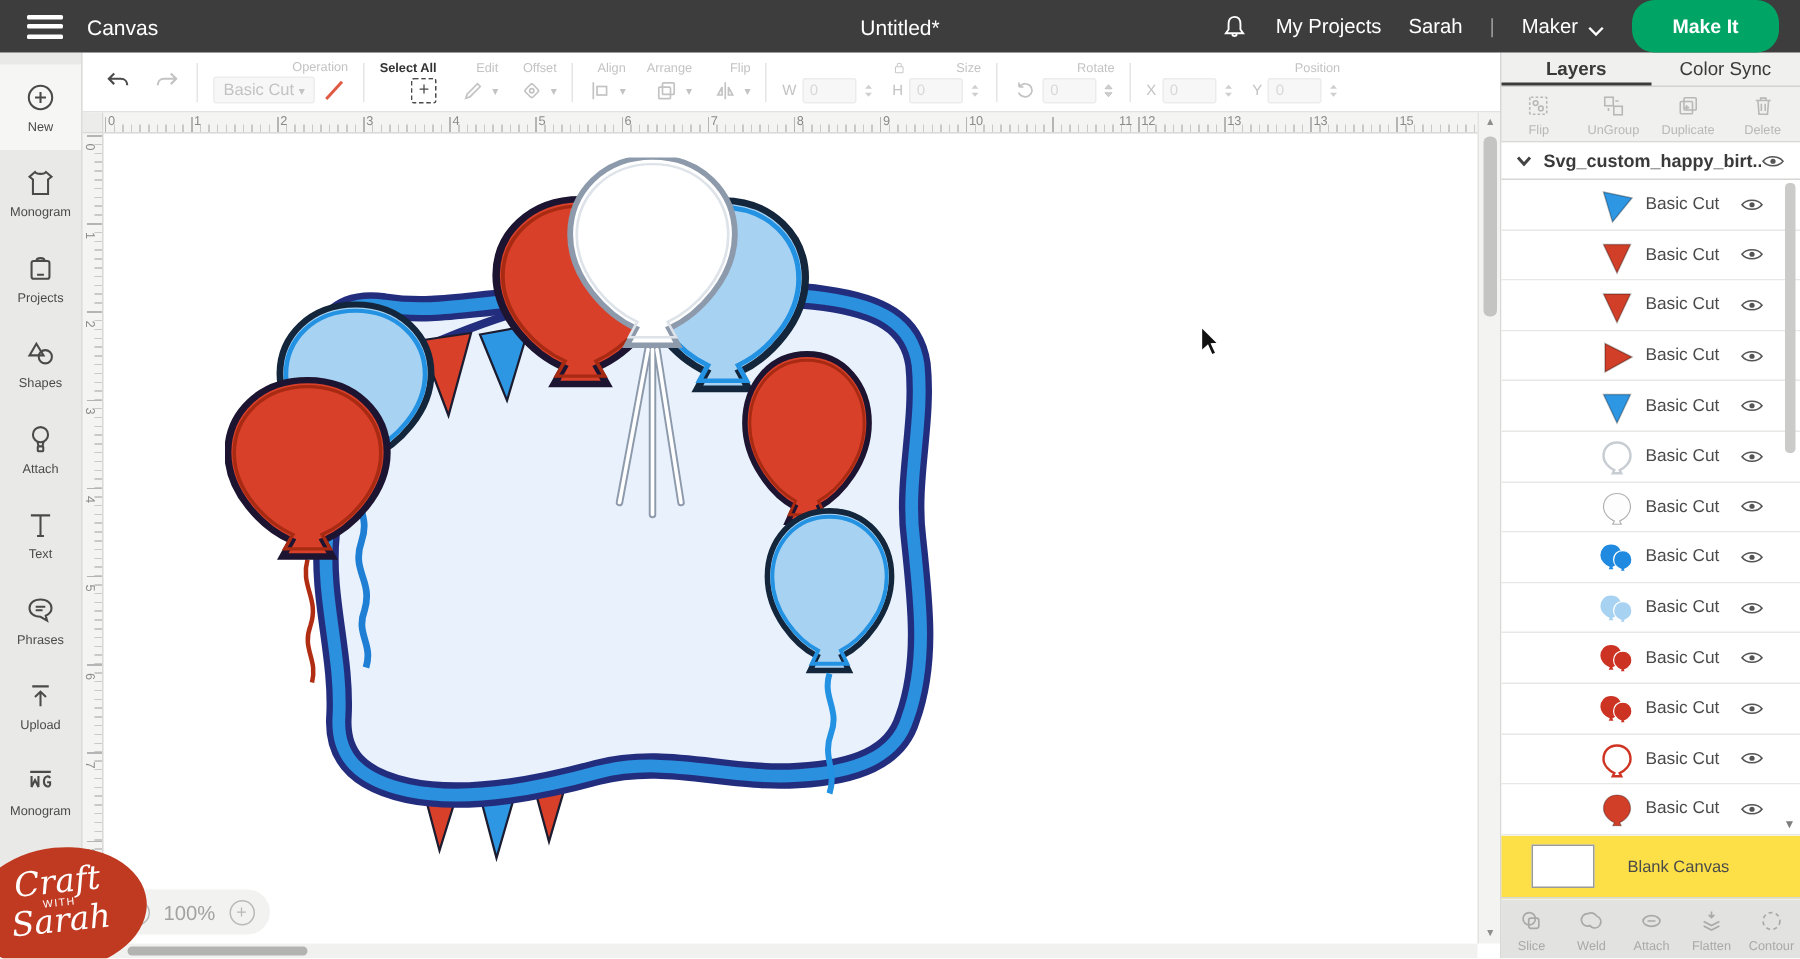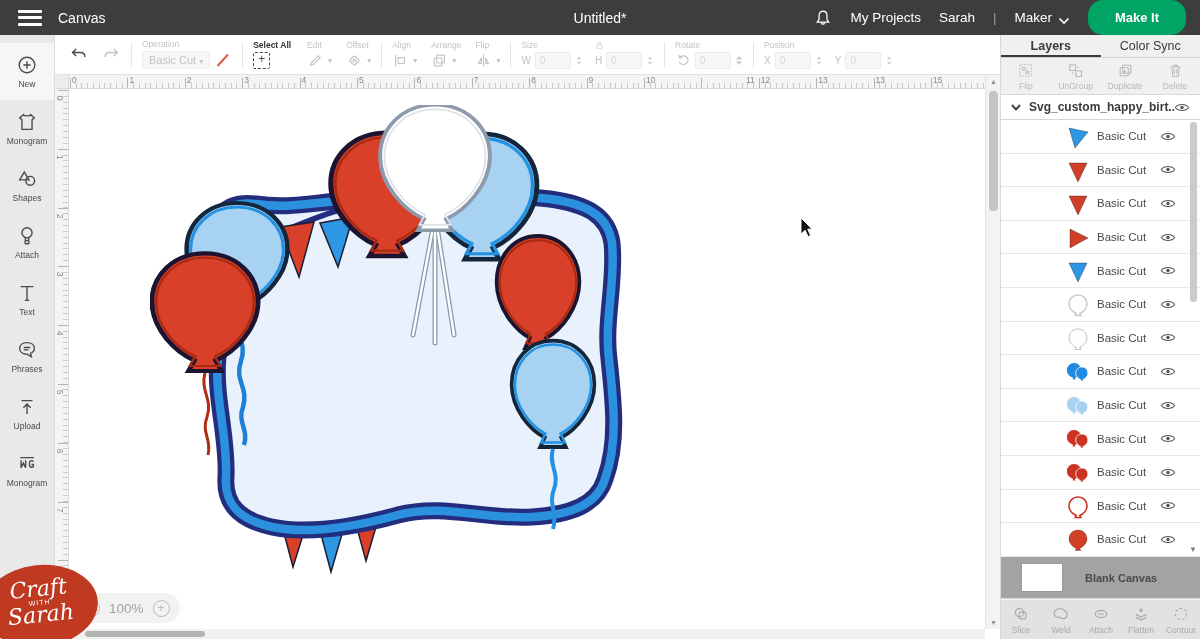--- a/index.html
+++ b/index.html
@@ -31,21 +31,21 @@
   .sb-item:first-child { background:#f6f6f4; }
   .sb-item .sb-icon svg { width:22px; height:22px; stroke:#4a4a4a; fill:none; stroke-width:1.5; }
   .sb-label { font-size:8.5px; color:#4a4a4a; }
 
   
   .toolbar { position:absolute; left:55px; top:35px; width:945px; height:40px; background:#fff;
     border-bottom:1px solid #e2e2e2; display:flex; align-items:center; z-index:20; }
   .tbtn { margin-left:14px; cursor:pointer; }
   .tbtn svg { width:19px; height:19px; }
   .tb-sep { width:1px; height:26px; background:#e5e5e5; margin:0 10px; }
-  .tb-group { display:flex; flex-direction:column; align-items:flex-start; gap:2px; position:relative; }
+  .tb-group { display:flex; flex-direction:column; align-items:flex-end; gap:2px; position:relative; }
   .tb-glabel { font-size:8.5px; color:#c3c3c3; line-height:9px; }
   .tb-glabel.dark { color:#333; font-weight:bold; }
   .tb-grow { display:flex; align-items:center; gap:4px; }
   .gray svg { stroke:#c3c3c3 !important; }
   .dk svg { stroke:#4a4a4a; }
   .ddcaret { font-size:8px; color:#c3c3c3; }
   .opval { font-size:11px; color:#c3c3c3; background:#f7f7f7; border:1px solid #ededed;
     padding:2px 6px; border-radius:2px; min-width:62px; }
   .field { width:36px; height:17px; background:#f7f7f7; border:1px solid #ececec; border-radius:2px;
     font-size:10px; color:#d8d8d8; display:flex; align-items:center; padding-left:4px; }
@@ -123,22 +123,22 @@
   .layerlist { position:relative; height:437px; overflow:hidden; background:#fff; }
   .layer-row { height:33.6px; display:flex; align-items:center; border-bottom:1px solid #e7e7e5;
     padding-left:62px; position:relative; background:#fff; cursor:pointer; }
   .thumb { position:absolute; left:64px; top:4px; width:26px; height:26px; }
   .thumb svg { width:26px; height:26px; }
   .lname { font-size:11.5px; color:#4a4a4a; margin-left:34px; flex:1; }
   .layer-row .eye { margin-right:24px; cursor:pointer; }
   .plscroll { position:absolute; right:3px; top:2px; width:7px; height:180px; background:#cbcbc9;
     border-radius:3px; }
   .plarrow { position:absolute; right:3px; bottom:3px; font-size:8px; color:#7d7d7b; }
-  .blankrow { height:42px; background:#a3a3a3; border-bottom:1px solid #d8d8d6; display:flex;
-    align-items:center; padding-left:20px; gap:22px;font-weight:bold; }
+  .blankrow { height:42px; background:#fde047; border-bottom:1px solid #d8d8d6; display:flex;
+    align-items:center; padding-left:20px; gap:22px; }
   .blankthumb { width:42px; height:29px; background:#fff; border:1px solid #9a9a98; }
   .blanklabel { font-size:11px; color:#4a4a4a; }
   .pbottom { position:absolute; left:0; bottom:0; width:200px; height:39px; background:#e2e2e0;
     display:flex; align-items:center; }
   .pbottom .paction svg { width:18px; height:18px; stroke:#a9a9a7; }
   .pbottom .paction span { color:#a9a9a7; }
 </style>
 </head>
 <body>
 
@@ -183,20 +183,29 @@
         </span>
     <span class="sb-label">New</span>
   </div>
       <div class="sb-item">
     <span class="sb-icon icon">
           <svg viewBox="0 0 24 24">
             <path d="M8 4 L4 7.5 L6.5 9.5 L6.5 20 L17.5 20 L17.5 9.5 L20 7.5 L16 4 C15 5.8 9 5.8 8 4 Z"></path>
           </svg>
         </span>
     <span class="sb-label">Monogram</span>
+  </div>
+      <div class="sb-item">
+    <span class="sb-icon icon">
+          <svg viewBox="0 0 24 24">
+            <rect x="5.5" y="6.5" width="13" height="13" rx="1.5"></rect>
+            <path d="M9 6.5 C9 3.8 15 3.8 15 6.5 M9.5 16.5 H14.5"></path>
+          </svg>
+        </span>
+    <span class="sb-label">Projects</span>
   </div>
       <div class="sb-item">
     <span class="sb-icon icon">
           <svg viewBox="0 0 24 24">
             <path d="M9 4.5 L14.2 13 L4 13 Z"></path>
             <circle cx="15.5" cy="14" r="4.8"></circle>
           </svg>
         </span>
     <span class="sb-label">Shapes</span>
   </div>

